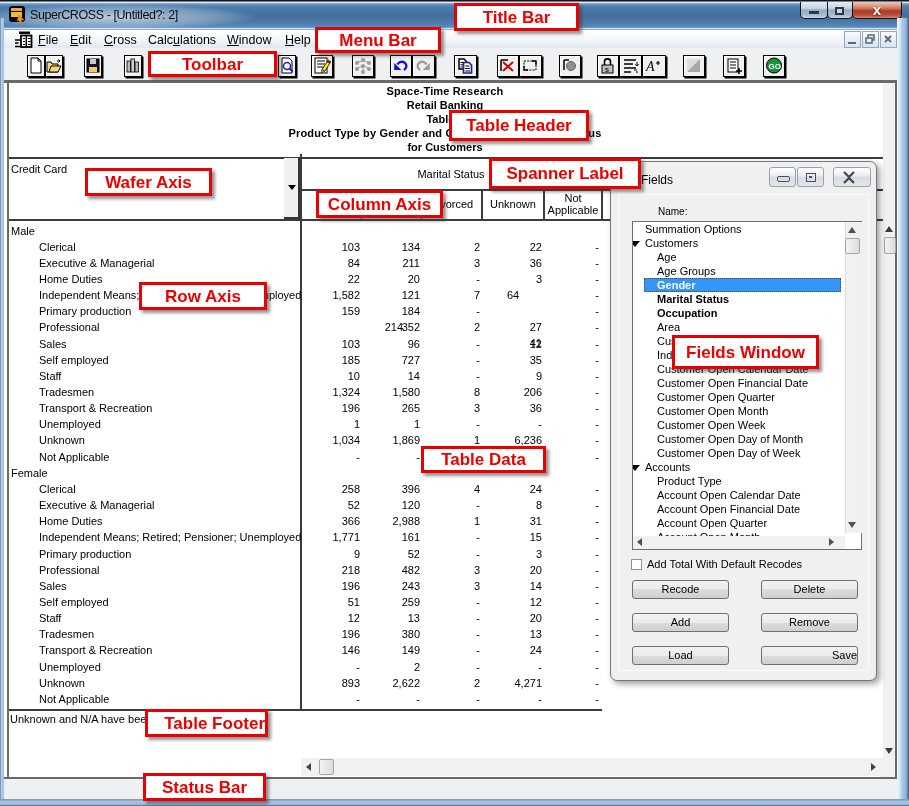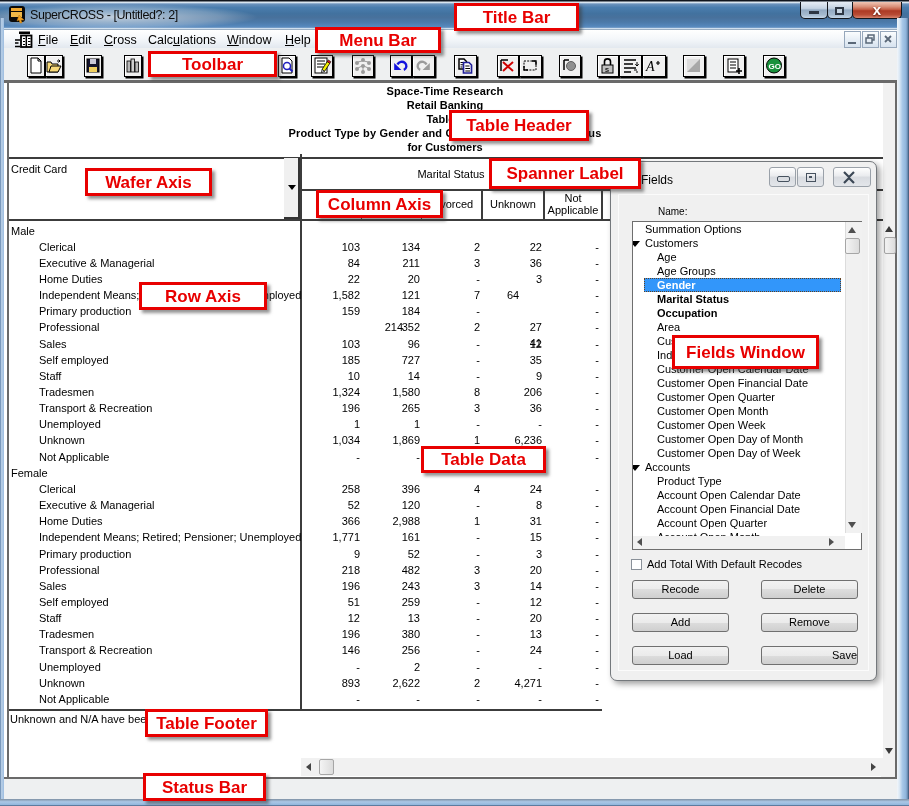--- a/index.html
+++ b/index.html
@@ -383,21 +383,21 @@
 <div class="abs num" style="left:484px;top:612.1px;width:58px;">20</div>
 <div class="abs num" style="left:541px;top:612.1px;width:58px;">-</div>
 <div class="abs ttext" style="left:39px;top:628.2px;">Tradesmen</div>
 <div class="abs num" style="left:302px;top:628.2px;width:58px;">196</div>
 <div class="abs num" style="left:362px;top:628.2px;width:58px;">380</div>
 <div class="abs num" style="left:422px;top:628.2px;width:58px;">-</div>
 <div class="abs num" style="left:484px;top:628.2px;width:58px;">13</div>
 <div class="abs num" style="left:541px;top:628.2px;width:58px;">-</div>
 <div class="abs ttext" style="left:39px;top:644.4px;">Transport &amp; Recreation</div>
 <div class="abs num" style="left:302px;top:644.4px;width:58px;">146</div>
-<div class="abs num" style="left:362px;top:644.4px;width:58px;">256</div>
+<div class="abs num" style="left:362px;top:644.4px;width:58px;">149</div>
 <div class="abs num" style="left:422px;top:644.4px;width:58px;">-</div>
 <div class="abs num" style="left:484px;top:644.4px;width:58px;">24</div>
 <div class="abs num" style="left:541px;top:644.4px;width:58px;">-</div>
 <div class="abs ttext" style="left:39px;top:660.5px;">Unemployed</div>
 <div class="abs num" style="left:302px;top:660.5px;width:58px;">-</div>
 <div class="abs num" style="left:362px;top:660.5px;width:58px;">2</div>
 <div class="abs num" style="left:422px;top:660.5px;width:58px;">-</div>
 <div class="abs num" style="left:484px;top:660.5px;width:58px;">-</div>
 <div class="abs num" style="left:541px;top:660.5px;width:58px;">-</div>
 <div class="abs ttext" style="left:39px;top:676.7px;">Unknown</div>
@@ -498,14 +498,14 @@
 <div class="abs rlabel" style="left:454px;top:3px;width:125px;height:28px;line-height:23px;">Title Bar</div>
 <div class="abs rlabel" style="left:315px;top:27px;width:126px;height:26px;line-height:21px;">Menu Bar</div>
 <div class="abs rlabel" style="left:148px;top:51px;width:129px;height:26px;line-height:21px;">Toolbar</div>
 <div class="abs rlabel" style="left:449px;top:110px;width:140px;height:31px;line-height:26px;">Table Header</div>
 <div class="abs rlabel" style="left:489px;top:158px;width:152px;height:31px;line-height:26px;">Spanner Label</div>
 <div class="abs rlabel" style="left:316px;top:190px;width:127px;height:28px;line-height:23px;">Column Axis</div>
 <div class="abs rlabel" style="left:85px;top:168px;width:127px;height:28px;line-height:23px;">Wafer Axis</div>
 <div class="abs rlabel" style="left:139px;top:282px;width:128px;height:28px;line-height:23px;">Row Axis</div>
 <div class="abs rlabel" style="left:672px;top:335px;width:147px;height:34px;line-height:29px;">Fields Window</div>
 <div class="abs rlabel" style="left:421px;top:446px;width:125px;height:27px;line-height:22px;">Table Data</div>
-<div class="abs rlabel" style="left:145px;top:709px;width:123px;height:28px;line-height:23px;">Table Footer</div>
+<div class="abs rlabel" style="left:145px;top:709px;width:123px;height:28px;line-height:23px;text-align:right;">Table Footer</div>
 <div class="abs rlabel" style="left:143px;top:773px;width:123px;height:28px;line-height:23px;">Status Bar</div>
 
 </body></html>

